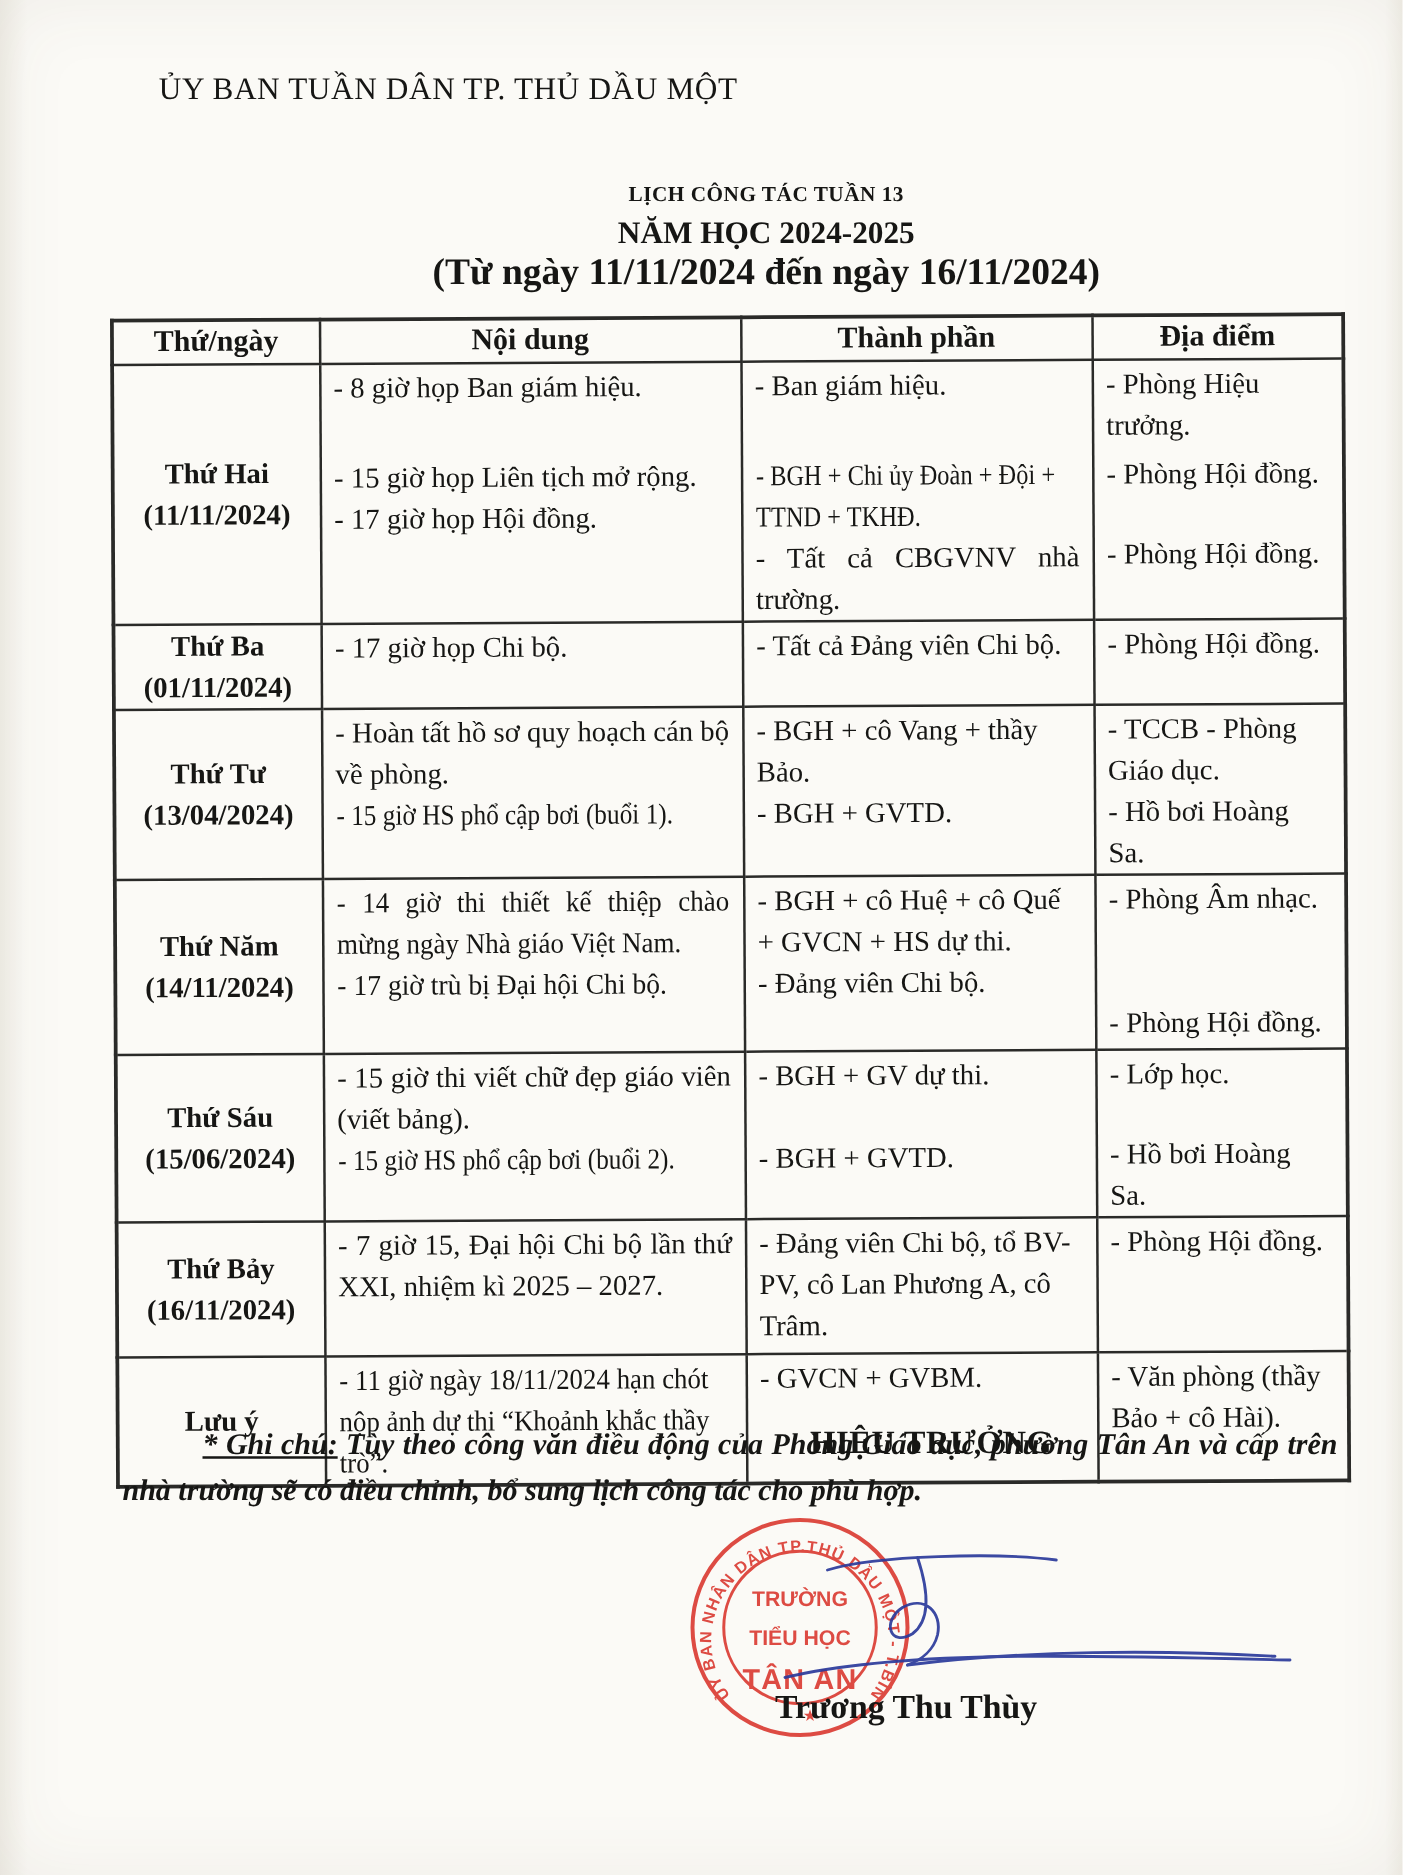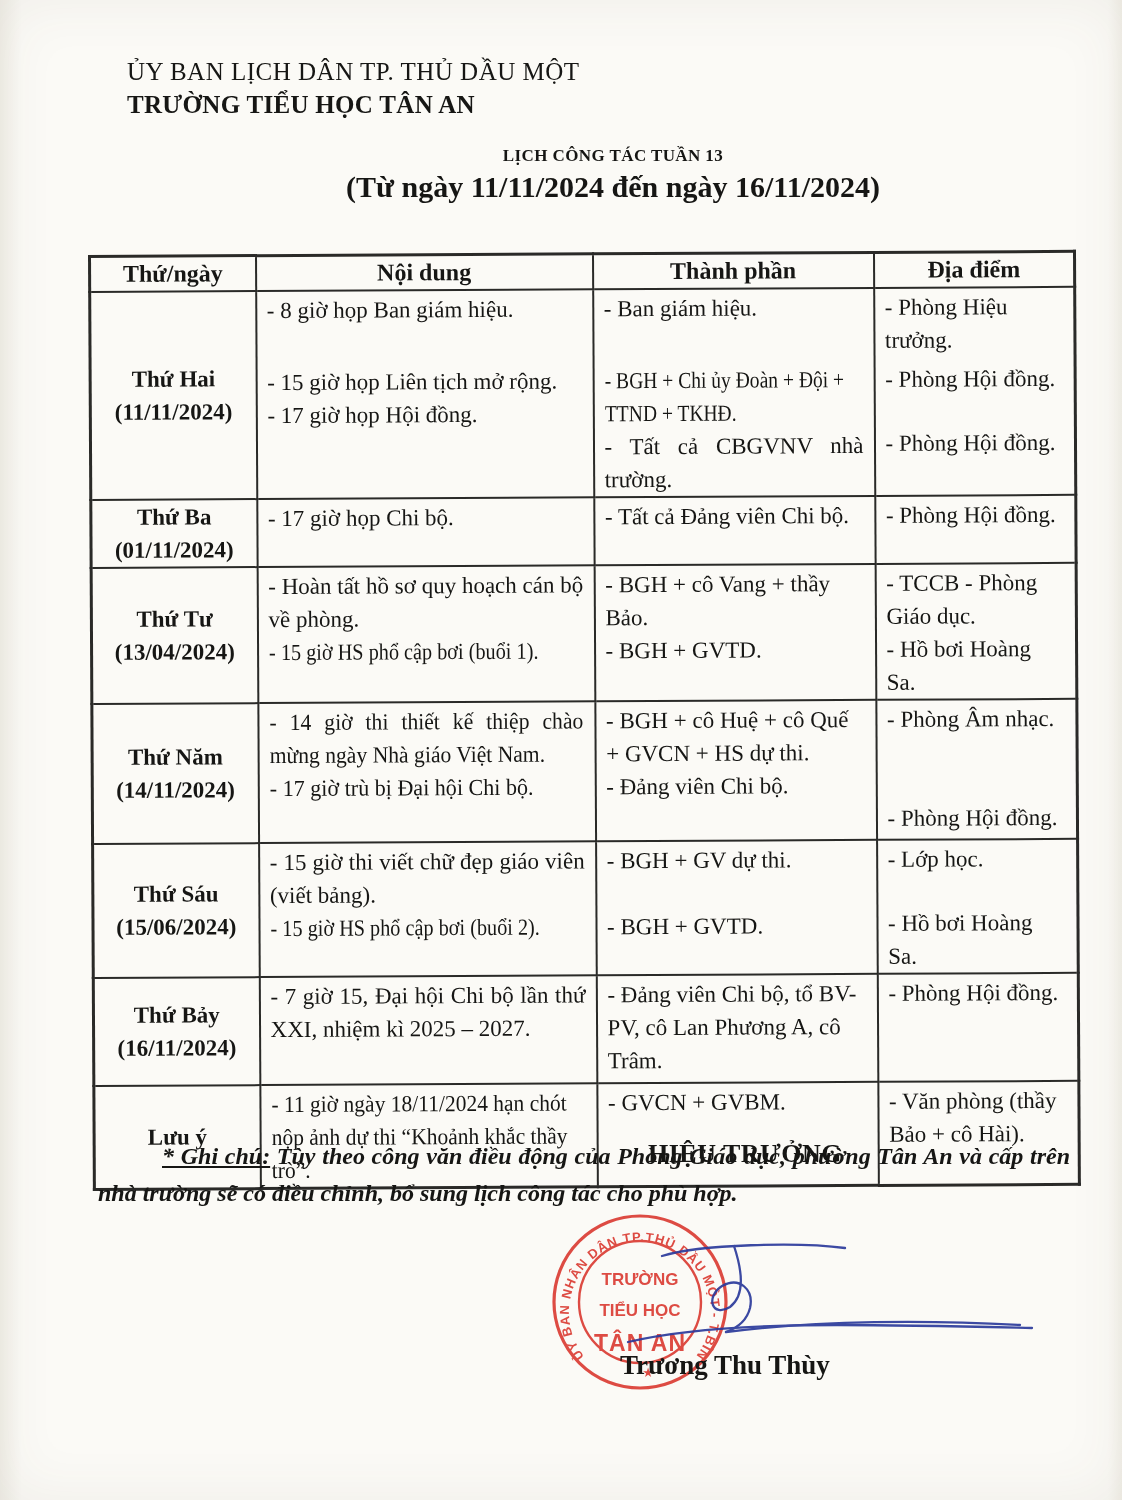--- a/index.html
+++ b/index.html
@@ -46,26 +46,26 @@
   .signame{position:absolute;left:620px;top:1350px;width:280px;text-align:left;font-size:27px;font-weight:bold;}
   .sigart{position:absolute;left:540px;top:1205px;width:540px;height:200px;}
   .stamp-sans{font-family:"Liberation Sans","DejaVu Sans",sans-serif;}
 </style>
 </head>
 <body>
 
 <div class="vignette"></div>
 
 <div class="org">
-  <div class="l1">ỦY BAN LỊCH DÂN TP. THỦ DẦU MỘT</div>
-  <div class="l2">TRƯỜNG TIỂU HỌC TÂN AN</div>
+  <div class="l1">ỦY BAN TUẦN DÂN TP. THỦ DẦU MỘT</div>
 </div>
 
 <div class="titleblock">
   <div class="t1">LỊCH CÔNG TÁC TUẦN 13</div>
+  <div class="t2">NĂM HỌC 2024-2025</div>
   <div class="t3">(Từ ngày 11/11/2024 đến ngày 16/11/2024)</div>
 </div>
 
 <div class="tablewrap">
 <table>
   <colgroup>
         <col class="c1">
         <col class="c2">
         <col class="c3">
         <col class="c4">

